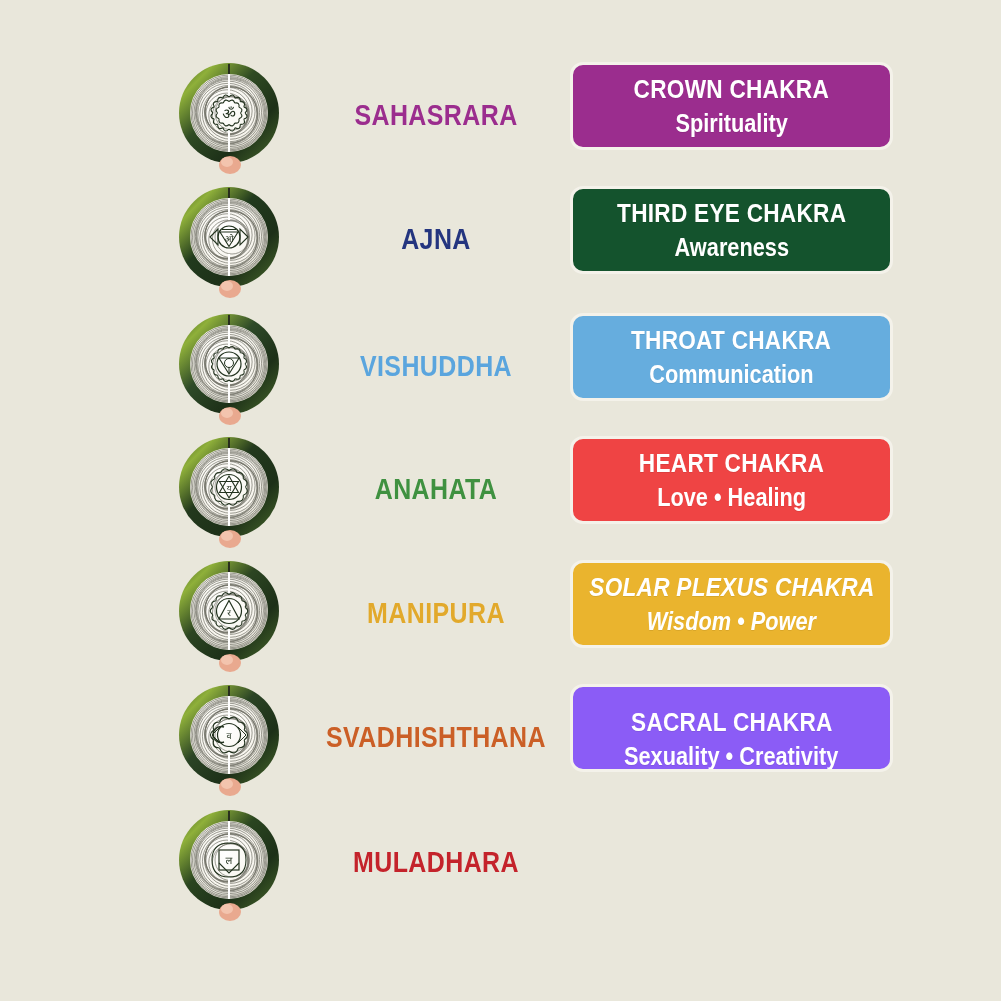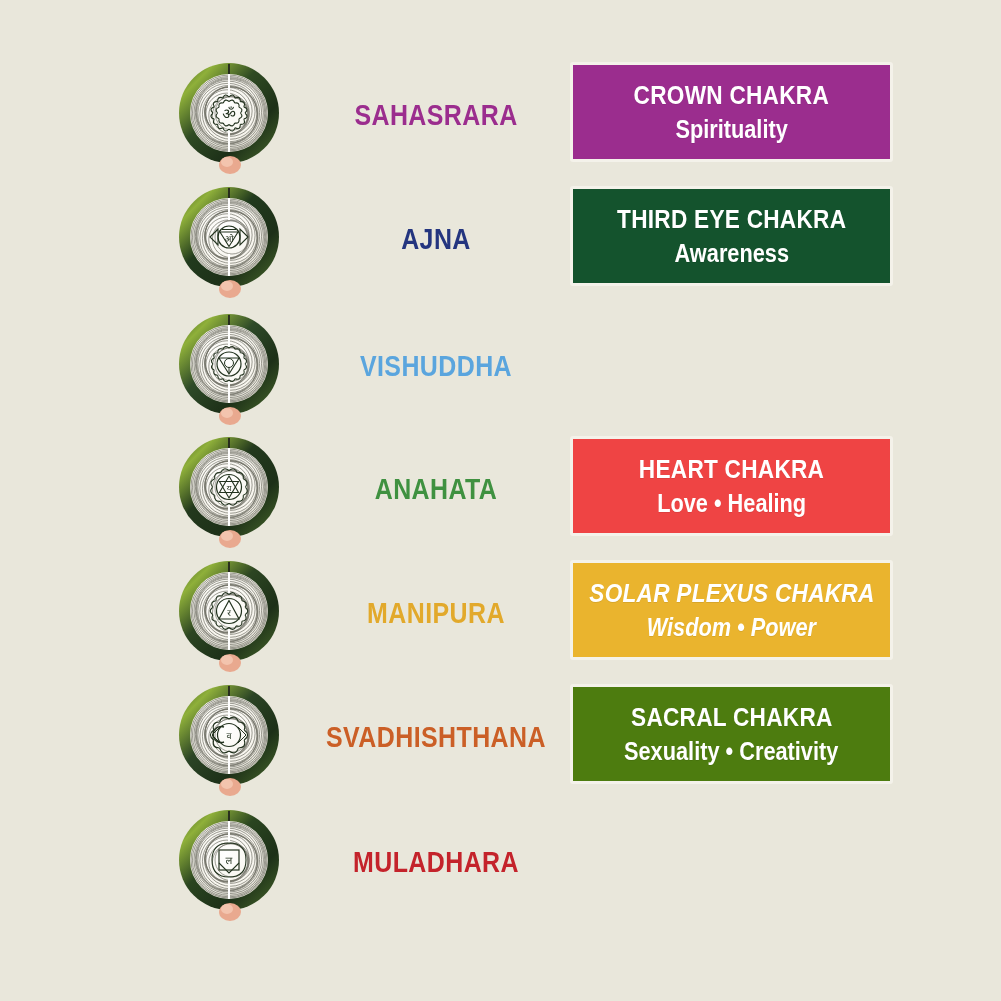--- a/index.html
+++ b/index.html
@@ -55,22 +55,22 @@
     transform: scaleX(0.86);
     transform-origin: center center;
     white-space: nowrap;
   }
 
   
   .cbox {
     position: absolute;
     left: 570px;
     width: 323px;
-    height: 100px;
-    border-radius: 3px;
+    height: 88px;
+    border-radius: 13px;
     box-sizing: border-box;
     border: 3px solid #f4f2ea;
     display: flex;
     flex-direction: column;
     align-items: center;
     justify-content: center;
     overflow: hidden;
   }
   .cbox-title {
     color: #ffffff;
@@ -263,20 +263,24 @@
             <path d="M51,53 L71,53 L61,69 Z" fill="none" stroke="#23331f" stroke-width="1.1"></path>
             <circle cx="61" cy="58" r="4.5" fill="none" stroke="#23331f" stroke-width="1"></circle>
             <line x1="61" y1="62" x2="61" y2="68" stroke="#23331f" stroke-width="1"></line>
           </g>
           <line x1="61" y1="10" x2="61" y2="20" stroke="#1a1a1a" stroke-width="1.6"></line>
           <ellipse cx="62" cy="111" rx="11" ry="9" fill="#e9a98f"></ellipse>
           <ellipse cx="59" cy="108" rx="6" ry="5" fill="#f3c4ae"></ellipse>
         </svg>
       </div>
       <div class="sanskrit" style="color: rgb(90, 165, 222);">VISHUDDHA</div>
+      <div class="cbox" style="background: rgb(102, 173, 222);">
+        <div class="cbox-title">THROAT CHAKRA</div>
+        <div class="cbox-sub">Communication</div>
+      </div>
     </div>
     <div class="row" style="top: 436px;">
       <div class="disc-wrap">
         <svg class="disc-svg" viewBox="0 0 122 122" xmlns="http://www.w3.org/2000/svg">
           <defs>
             <linearGradient id="g3" x1="0" y1="0" x2="1" y2="1">
               <stop offset="0%" stop-color="#39541f"></stop>
               <stop offset="18%" stop-color="#8fb03a"></stop>
               <stop offset="42%" stop-color="#23391d"></stop>
               <stop offset="70%" stop-color="#1d3018"></stop>
@@ -436,21 +440,21 @@
             <path d="M78,59 L70,51 M78,59 L70,67" fill="none" stroke="#23331f" stroke-width="1"></path>
             <path d="M56,51 a8,8 0 1,0 0,15" fill="none" stroke="#23331f" stroke-width="1.4"></path>
             <text x="61" y="63" text-anchor="middle" font-size="9" font-family="DejaVu Sans, sans-serif" fill="#23331f">व</text>
           </g>
           <line x1="61" y1="10" x2="61" y2="20" stroke="#1a1a1a" stroke-width="1.6"></line>
           <ellipse cx="62" cy="111" rx="11" ry="9" fill="#e9a98f"></ellipse>
           <ellipse cx="59" cy="108" rx="6" ry="5" fill="#f3c4ae"></ellipse>
         </svg>
       </div>
       <div class="sanskrit" style="color: rgb(203, 95, 38);">SVADHISHTHANA</div>
-      <div class="cbox" style="background: #4d7c0f;">
+      <div class="cbox" style="background: #8b5cf6; justify-content: flex-end;">
         <div class="cbox-title">SACRAL CHAKRA</div>
         <div class="cbox-sub">Sexuality • Creativity</div>
       </div>
     </div>
     <div class="row" style="top: 809px;">
       <div class="disc-wrap">
         <svg class="disc-svg" viewBox="0 0 122 122" xmlns="http://www.w3.org/2000/svg">
           <defs>
             <linearGradient id="g6" x1="0" y1="0" x2="1" y2="1">
               <stop offset="0%" stop-color="#39541f"></stop>

